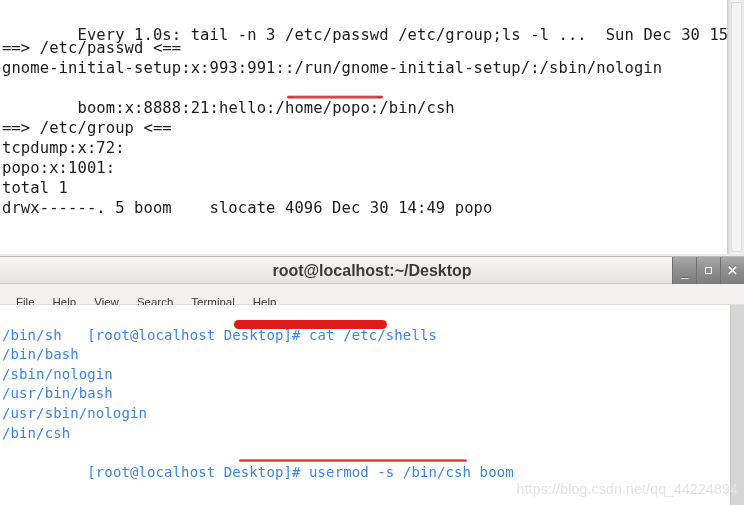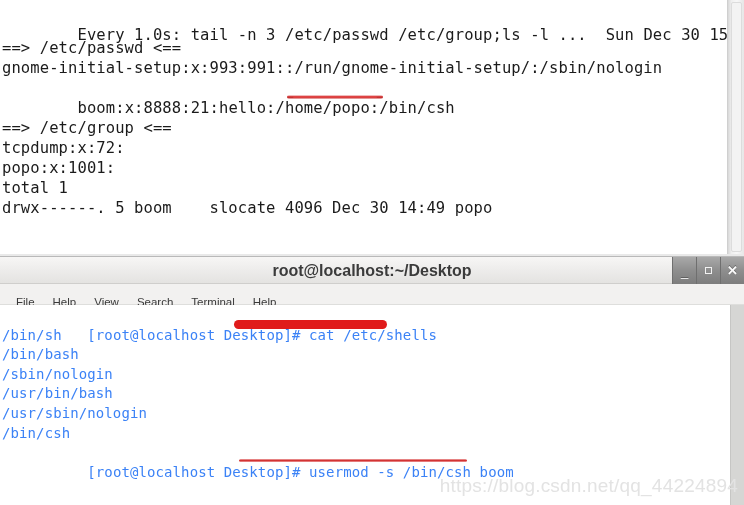--- a/index.html
+++ b/index.html
@@ -217,21 +217,21 @@
         rgba(222,60,60,0.5) 100%);
     border-radius: 2px;
     filter: blur(0.3px);
   }
 
   .watermark {
     position: absolute;
     right: 6px;
     bottom: 8px;
     font-family: "Liberation Sans", sans-serif;
-    font-size: 19px;
+    font-size: 14px;
     color: #e3e3e3;
     letter-spacing: 0.2px;
     white-space: nowrap;
     pointer-events: none;
   }
 </style>
 </head>
 <body>
 
 <div id="root">

